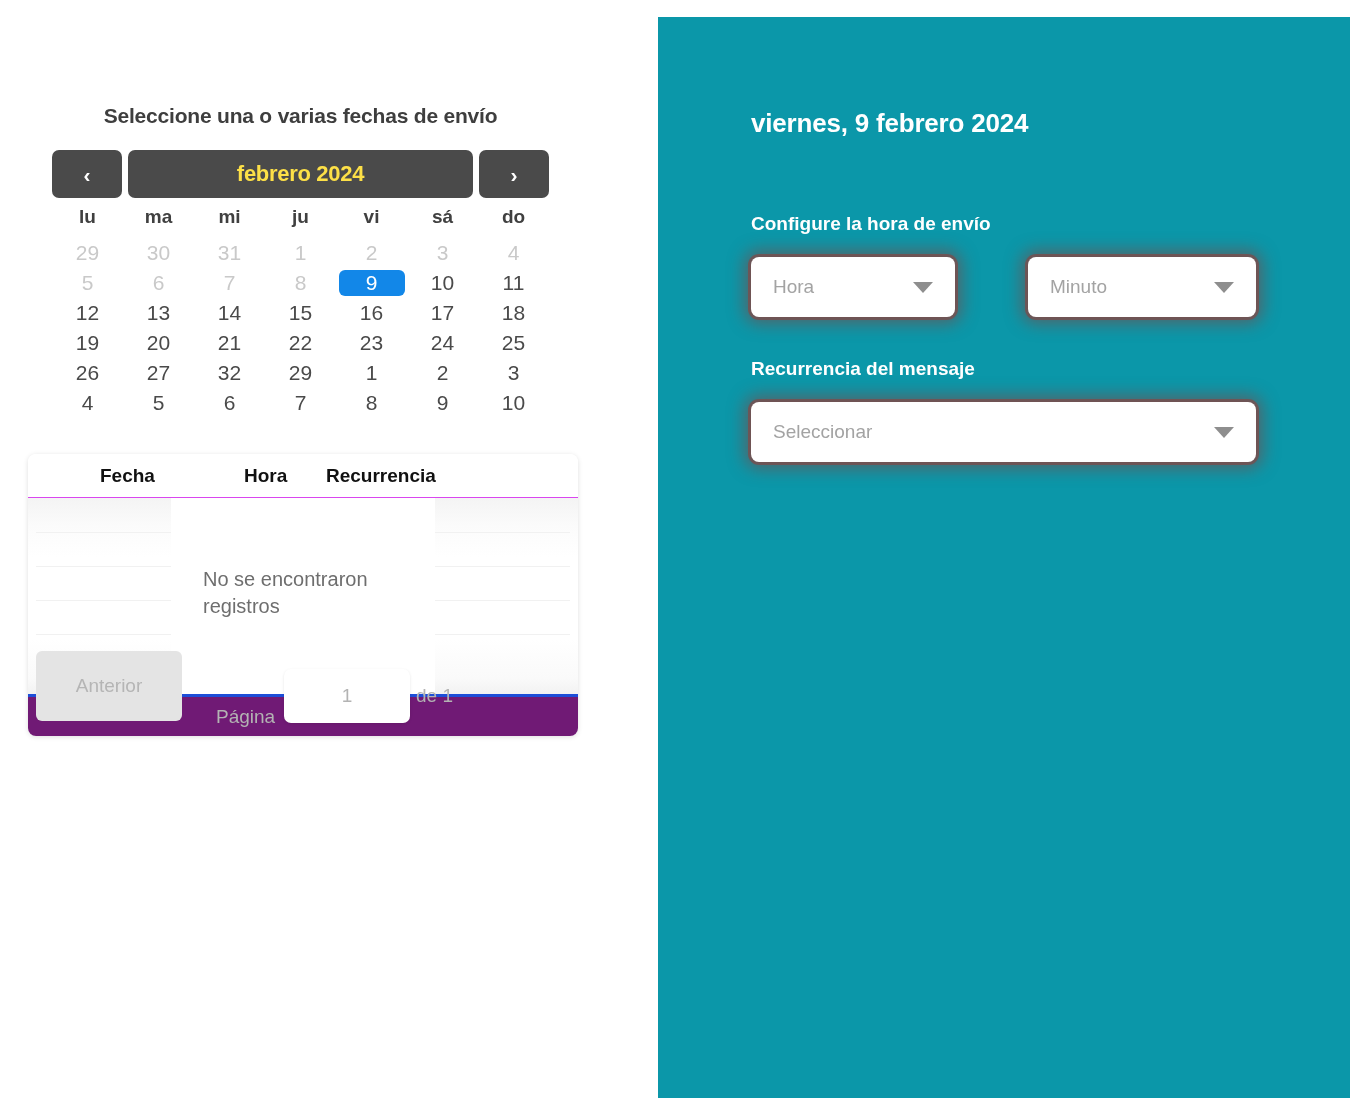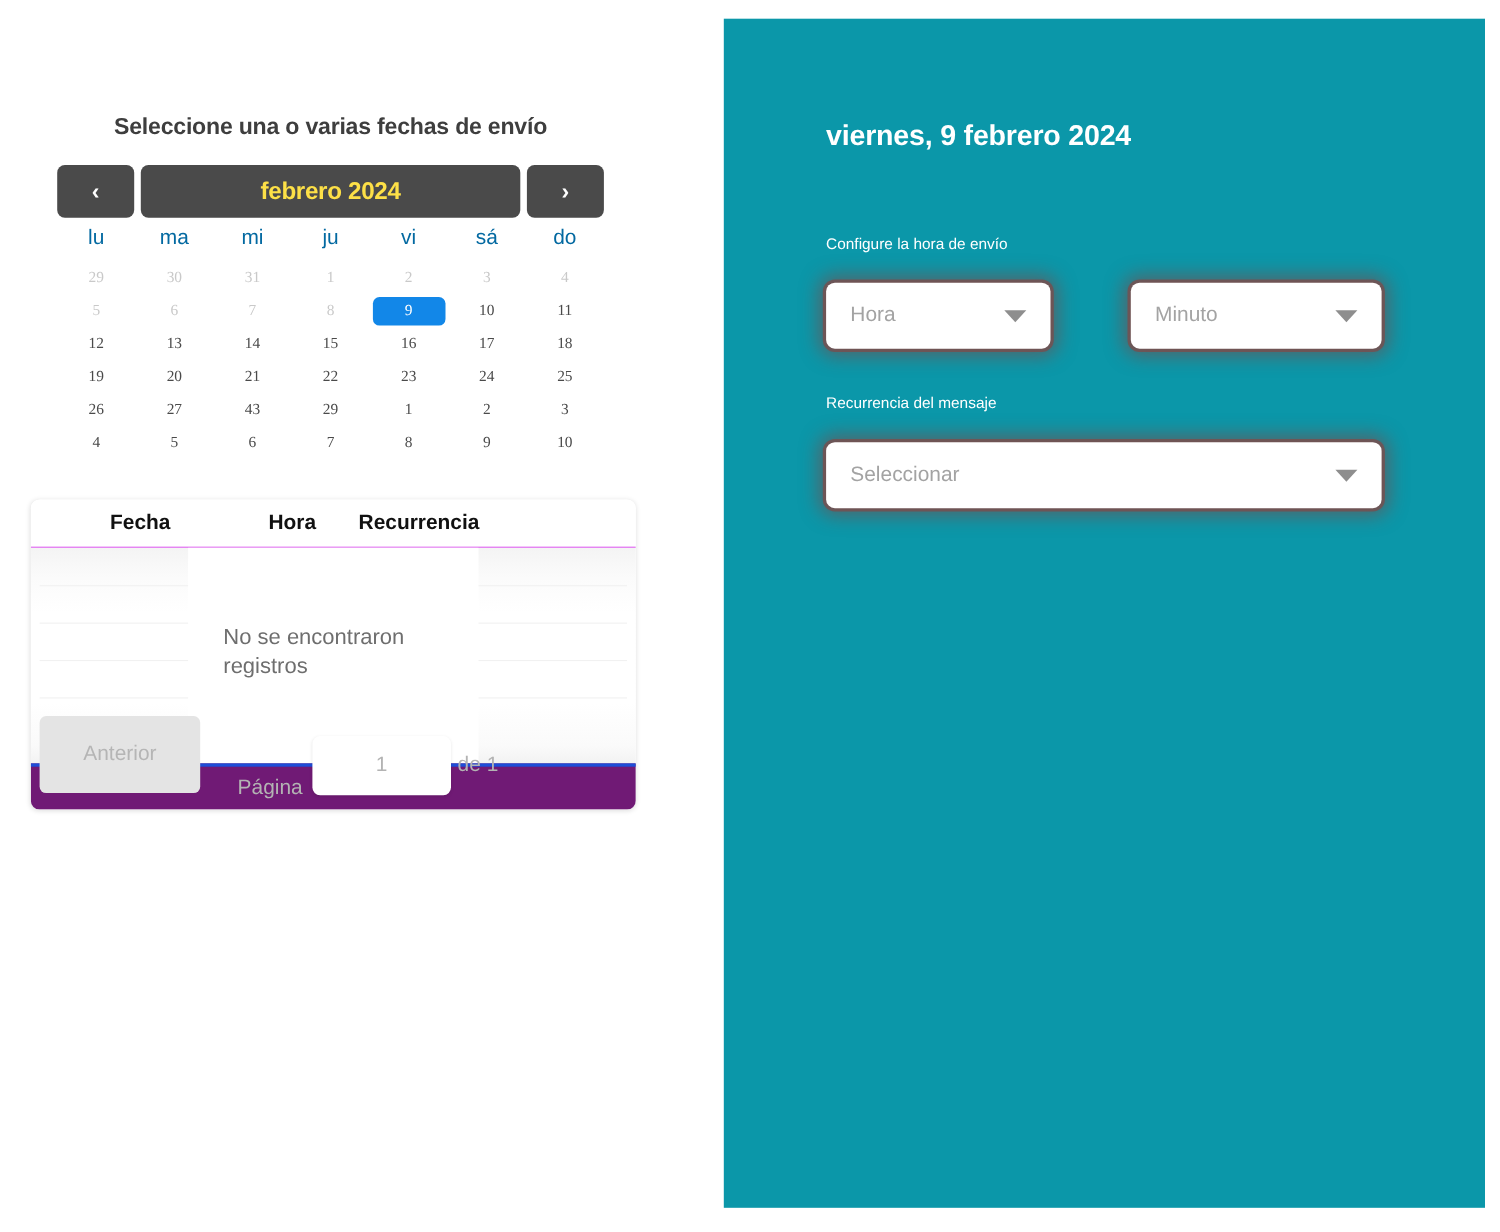--- a/index.html
+++ b/index.html
@@ -71,46 +71,45 @@
   #weekday-row {
     position: absolute;
     left: 52px; top: 206px;
     width: 497px;
     display: grid;
     grid-template-columns: repeat(7, 1fr);
   }
   .weekday {
     text-align: center;
     font-size: 19px;
-    font-weight: normal;
-    color: #0369a1;
+    font-weight: bold;
+    color: #404040;
   }
 
   #days-grid {
     position: absolute;
     left: 52px; top: 238px;
     width: 497px;
     display: grid;
     grid-template-columns: repeat(7, 1fr);
     grid-auto-rows: 30px;
     row-gap: 0px;
   }
   .day {
     display: flex;
     align-items: center;
     justify-content: center;
-    font-size: 14px;
+    font-size: 21px;
     color: #4a4a4a;
     cursor: pointer;
     border-radius: 6px;
     height: 26px;
     align-self: center;
     width: 48px;
     justify-self: center;
-    font-family: Liberation Serif, serif;
   }
   .day.muted { color: #c9c9c9; }
   .day.selected {
     background: #1287e8;
     color: #ffffff;
     width: 66px;
     height: 26px;
   }
 
   
@@ -228,23 +227,23 @@
   #event-date {
     position: absolute;
     left: 93px; top: 91px;
     font-size: 26px;
     font-weight: bold;
     color: #ffffff;
     letter-spacing: -0.2px;
   }
   .field-label {
     position: absolute;
-    font-size: 14px;
+    font-size: 19px;
     color: #ffffff;
-    font-weight: normal;
+    font-weight: bold;
   }
   #label-hora { left: 93px; top: 196px; }
   #label-recur { left: 93px; top: 341px; }
 
   .select-box {
     position: absolute;
     background: #ffffff;
     border: none;
     border-radius: 8px;
     box-shadow: 0 0 0 3px rgba(150,60,55,0.55),
@@ -336,21 +335,21 @@
         <div class="day">18</div>
         <div class="day">19</div>
         <div class="day">20</div>
         <div class="day">21</div>
         <div class="day">22</div>
         <div class="day">23</div>
         <div class="day">24</div>
         <div class="day">25</div>
         <div class="day">26</div>
         <div class="day">27</div>
-        <div class="day">43</div>
+        <div class="day">32</div>
         <div class="day">29</div>
         <div class="day">1</div>
         <div class="day">2</div>
         <div class="day">3</div>
         <div class="day">4</div>
         <div class="day">5</div>
         <div class="day">6</div>
         <div class="day">7</div>
         <div class="day">8</div>
         <div class="day">9</div>

